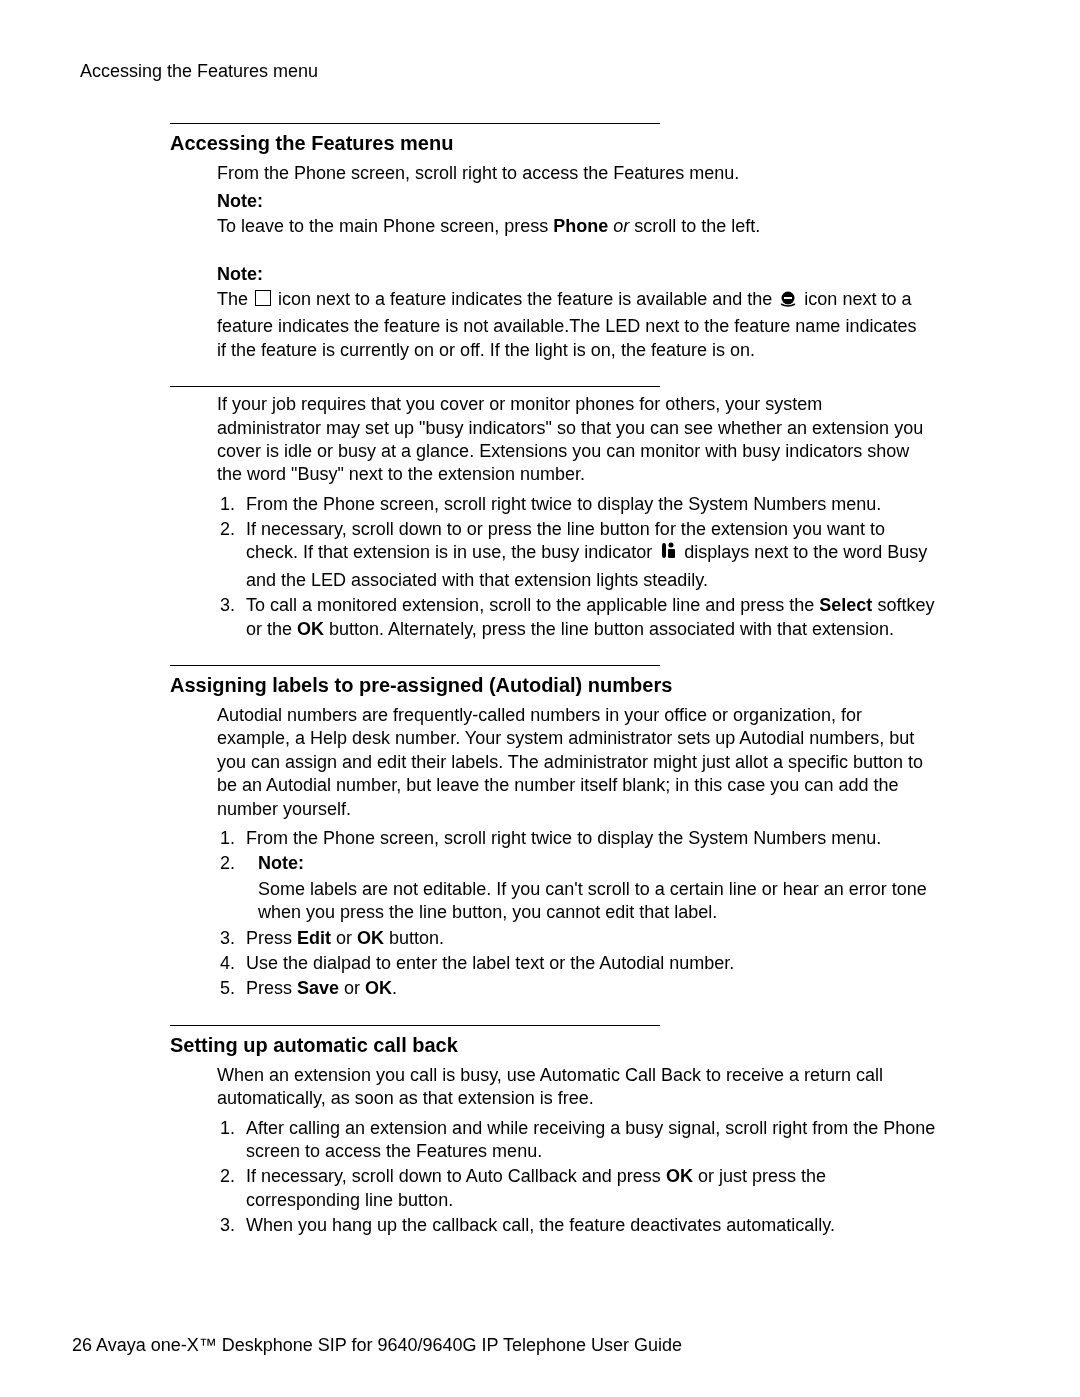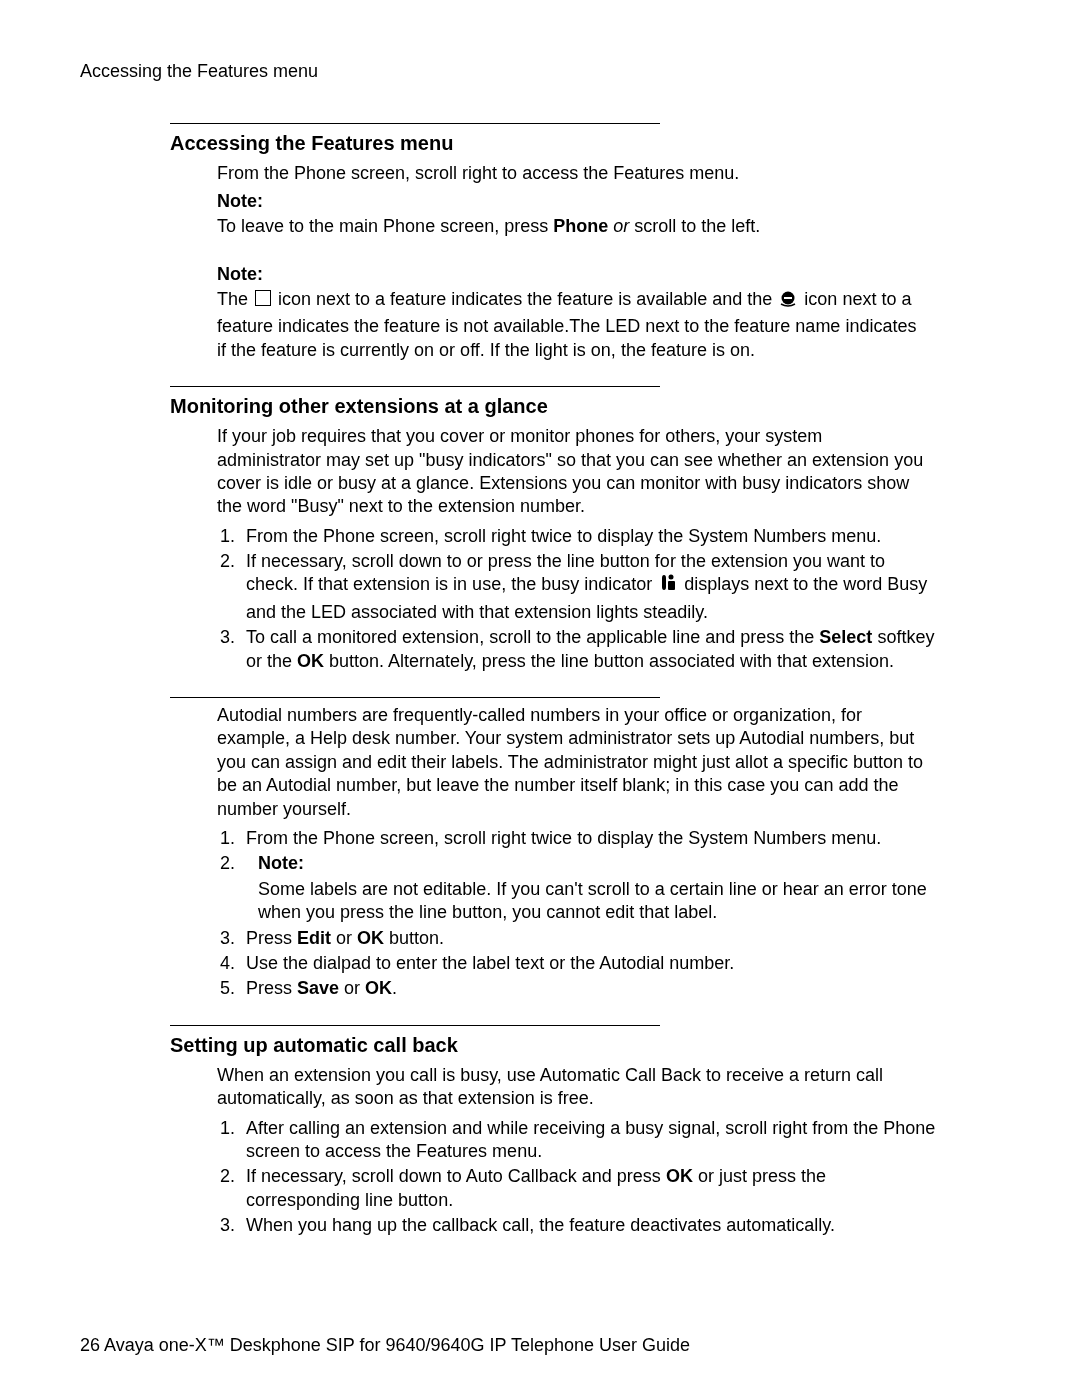--- a/index.html
+++ b/index.html
@@ -58,21 +58,21 @@
     padding-left: 6px;
     margin-bottom: 2px;
   }
   .nested-note {
     margin-top: 2px;
     margin-bottom: 2px;
   }
   .footer {
     position: absolute;
     bottom: 40px;
-    left: 80px;
+    left: 72px;
     font-size: 18px;
   }
   .icon-box {
     display: inline-block;
     width: 14px;
     height: 14px;
     border: 1.5px solid #000;
     vertical-align: -1px;
     margin: 0 2px;
   }
@@ -118,21 +118,20 @@
             <rect x="5" y="6" width="8" height="2" fill="#fff"></rect>
             <path d="M2 13 Q9 17 16 13" stroke="#000" stroke-width="1.5" fill="none"></path>
           </svg>
         </span><span class="inline-text"> icon next to a feature indicates the feature is not available.The LED next to the feature name indicates if the feature is currently on or off. If the light is on, the feature is on.</span>
       </p>
     </div>
   </div>
 
   <div class="section gap-before">
     <hr class="rule">
-    <h2>Monitoring other extensions at a glance</h2>
     <div class="body-indent">
       <p>If your job requires that you cover or monitor phones for others, your system administrator may set up "busy indicators" so that you can see whether an extension you cover is idle or busy at a glance. Extensions you can monitor with busy indicators show the word "Busy" next to the extension number.</p>
     </div>
     <ol>
       <li>From the Phone screen, scroll right twice to display the System Numbers menu.</li>
       <li>
         <span class="inline-text">If necessary, scroll down to or press the line button for the extension you want to check. If that extension is in use, the busy indicator </span><span class="icon-busy">
           <svg width="18" height="20" viewBox="0 0 18 20">
             <path d="M3 4 Q3 1 5 1 Q7 1 7 4 L7 13 Q7 16 5 16 Q3 16 3 13 Z" fill="#000"></path>
             <circle cx="12" cy="3" r="2.5" fill="#000"></circle>
@@ -141,20 +140,21 @@
         </span><span class="inline-text"> displays next to the word Busy and the LED associated with that extension lights steadily.</span>
       </li>
       <li>
         <span class="inline-text">To call a monitored extension, scroll to the applicable line and press the </span><span class="b inline-text">Select</span><span class="inline-text"> softkey or the </span><span class="b inline-text">OK</span><span class="inline-text"> button. Alternately, press the line button associated with that extension.</span>
       </li>
     </ol>
   </div>
 
   <div class="section gap-before">
     <hr class="rule">
+    <h2>Assigning labels to pre-assigned (Autodial) numbers</h2>
     <div class="body-indent">
       <p>Autodial numbers are frequently-called numbers in your office or organization, for example, a Help desk number. Your system administrator sets up Autodial numbers, but you can assign and edit their labels. The administrator might just allot a specific button to be an Autodial number, but leave the number itself blank; in this case you can add the number yourself.</p>
     </div>
     <ol>
       <li>From the Phone screen, scroll right twice to display the System Numbers menu.</li>
       <li>
         <p class="note-label nested-note">Note:</p>
         <p class="nested-note">Some labels are not editable. If you can't scroll to a certain line or hear an error tone when you press the line button, you cannot edit that label.</p>
       </li>
       <li>

